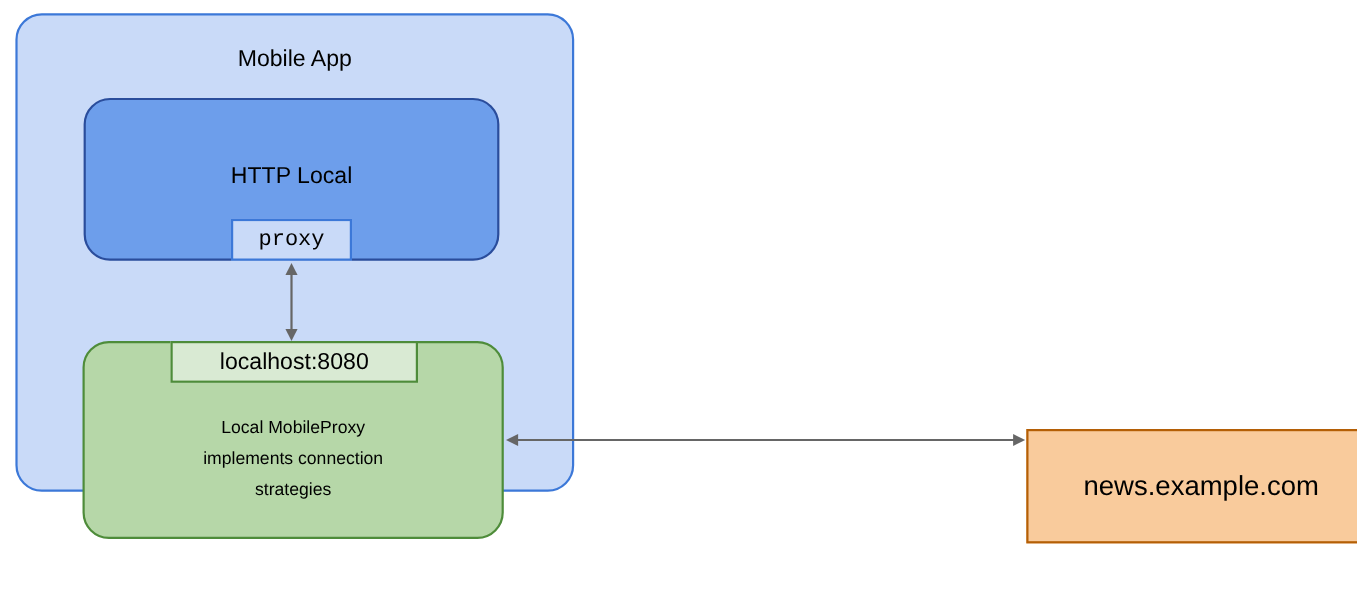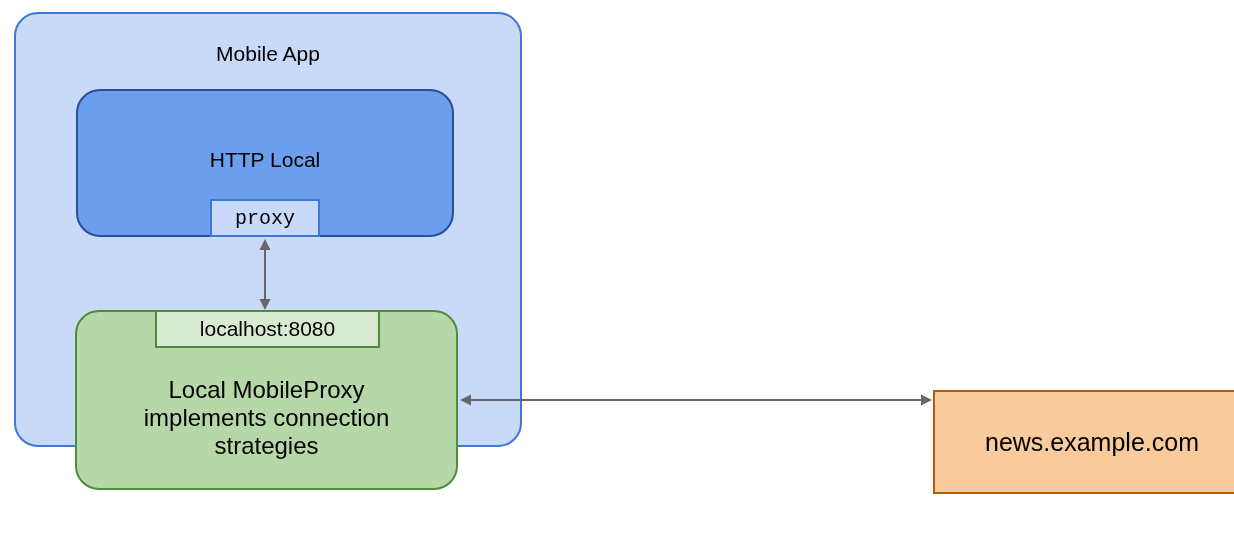--- a/index.html
+++ b/index.html
@@ -78,21 +78,21 @@
     justify-content: center;
     font-size: 21px;
   }
   .local-proxy-label {
     position: absolute;
     left: 0; right: 0; top: 36px; bottom: 0;
     display: flex;
     align-items: center;
     justify-content: center;
     text-align: center;
-    font-size: 24px;
+    font-size: 16px;
     line-height: 28px;
     white-space: pre-line;
   }
   .news-box {
     position: absolute;
     left: 933px; top: 349px;
     width: 318px; height: 104px;
     background: #f9cb9c;
     border: 2px solid #b45f06;
     display: flex;

